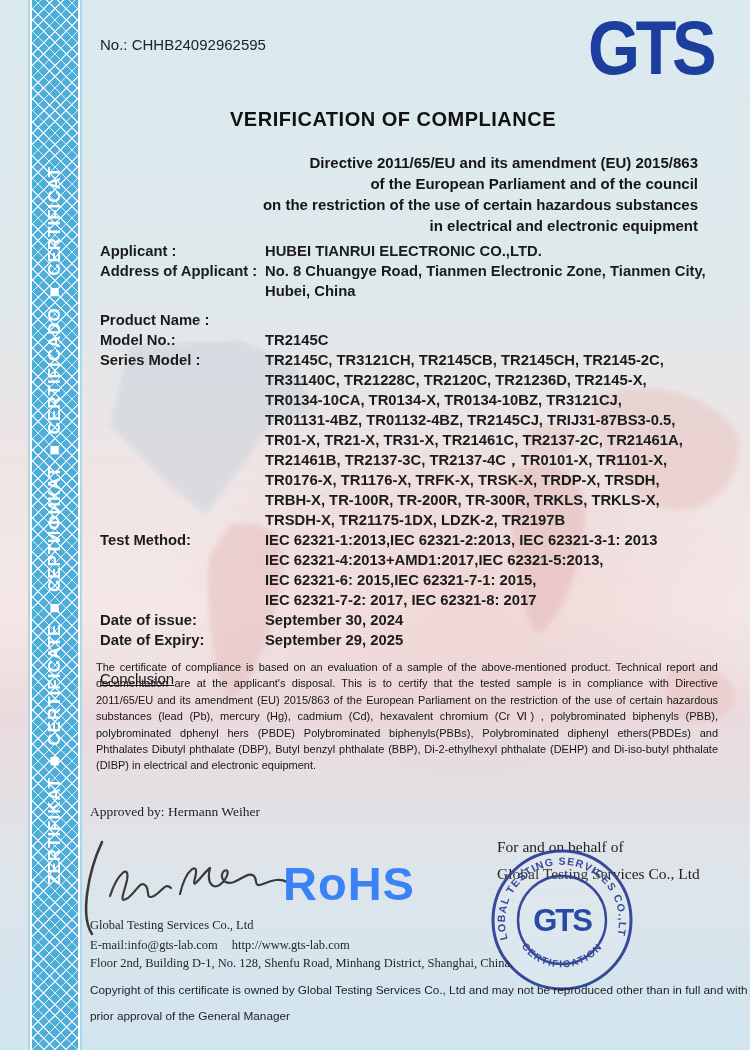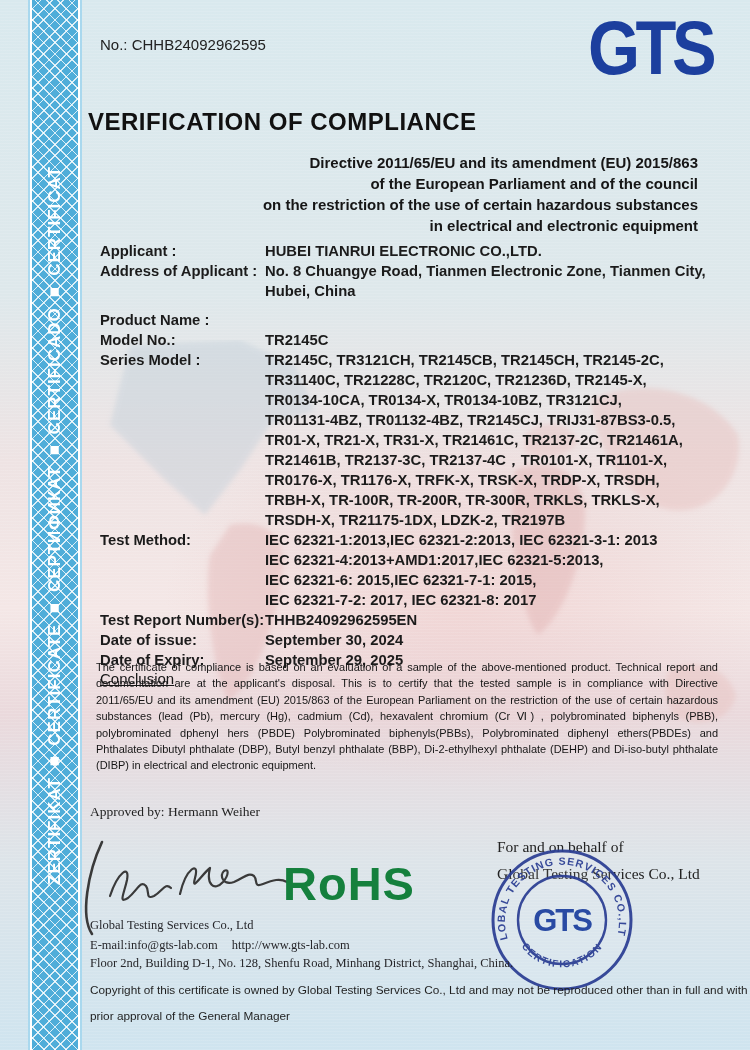--- a/index.html
+++ b/index.html
@@ -27,38 +27,38 @@
     color:#ffffff;font-weight:bold;font-size:17px;letter-spacing:1px;
     white-space:nowrap;line-height:46px;
   }
   
   .cert-no{position:absolute;left:100px;top:36px;font-size:15px;color:#222;}
   .logo{
     position:absolute;right:38px;top:10px;
     font-size:76px;font-weight:bold;color:#1c3f9e;
     transform:scaleX(.88);transform-origin:top right;letter-spacing:-5px;line-height:76px;
   }
-  .title{position:absolute;left:88px;top:108px;width:610px;
-    font-size:24px;font-weight:bold;color:#111;letter-spacing:.5px;}
+  .title{position:absolute;left:88px;top:108px;width:610px;text-align:center;
+    font-size:20px;font-weight:bold;color:#111;letter-spacing:.5px;}
   .directive{position:absolute;left:88px;top:152px;width:610px;text-align:right;
     font-size:15px;font-weight:bold;line-height:21px;color:#161616;}
   
   .fields{position:absolute;left:100px;top:241px;width:615px;font-size:14.8px;line-height:20px;}
   .row{display:flex;font-weight:bold;}
   .row.gap{margin-top:9px;gap:24px;}
   .lbl{width:165px;flex:0 0 165px;color:#1b1b1b;}
   .val{flex:1;white-space:nowrap;color:#1b1b1b;}
   
   .conclusion-h{position:absolute;left:100px;top:670px;font-size:15px;text-decoration:underline;color:#161616;}
   .conclusion-p{position:absolute;left:96px;top:659px;width:622px;font-size:11px;line-height:16.4px;
     text-align:justify;color:#161616;}
   
   .approved{position:absolute;left:90px;top:804px;font-family:"Liberation Serif",serif;font-size:13.5px;color:#222;}
   .signature{position:absolute;left:72px;top:834px;}
-  .rohs{position:absolute;left:283px;top:856px;font-size:47px;font-weight:bold;color:#15803d;letter-spacing:1px;}
+  .rohs{position:absolute;left:283px;top:856px;font-size:47px;font-weight:bold;color:#3b82f6;letter-spacing:1px;}
   .behalf{position:absolute;left:497px;top:833px;font-family:"Liberation Serif",serif;
     font-size:15.5px;line-height:27px;color:#222;}
   .stamp{position:absolute;left:489px;top:847px;opacity:.93;}
   
   .f-serif{position:absolute;left:90px;font-family:"Liberation Serif",serif;font-size:12.5px;color:#26262a;white-space:nowrap;}
   .f-company{top:918px;}
   .f-email{top:938px;}
   .f-addr{top:956px;}
   .f-copy{position:absolute;left:90px;top:977px;width:650px;font-size:11.8px;line-height:26px;color:#1f1f1f;}
   .f-copy div{white-space:nowrap;}
@@ -135,24 +135,20 @@
   <div class="row">
     <div class="lbl">Test Method:</div>
     <div class="val">
       <div>IEC 62321-1:2013,IEC 62321-2:2013, IEC 62321-3-1: 2013</div>
       <div>IEC 62321-4:2013+AMD1:2017,IEC 62321-5:2013,</div>
       <div>IEC 62321-6: 2015,IEC 62321-7-1: 2015,</div>
       <div>IEC 62321-7-2: 2017, IEC 62321-8: 2017</div>
     </div>
   </div>
   <div class="row">
-    <div class="lbl">Test Report Number(s):</div>
-    <div class="val">THHB24092962595EN</div>
-  </div>
-  <div class="row">
     <div class="lbl">Date of issue:</div>
     <div class="val">September 30, 2024</div>
   </div>
   <div class="row">
     <div class="lbl">Date of Expiry:</div>
     <div class="val">September 29, 2025</div>
   </div>
 </div>
 
 <div class="conclusion-h">Conclusion</div>

